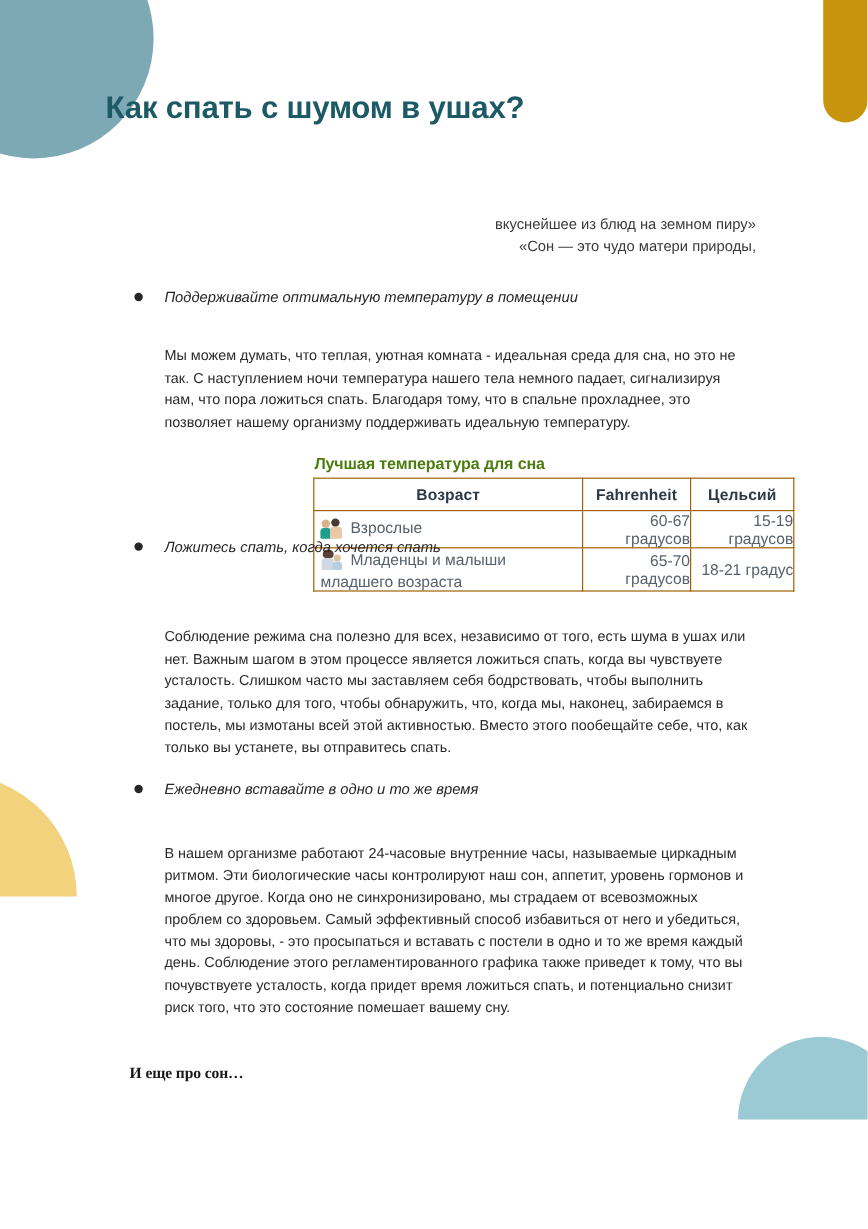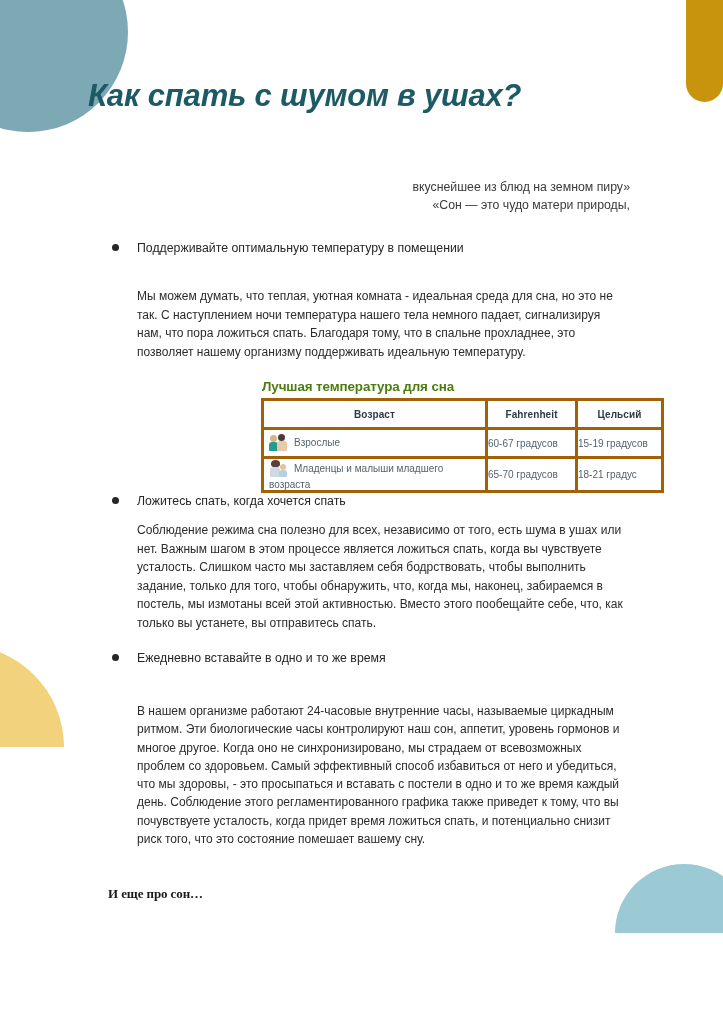--- a/index.html
+++ b/index.html
@@ -51,43 +51,43 @@
     height: 69px;
     border-radius: 69px 69px 0 0;
     background: #9bc9d4;
   }
 
   
   #page-title {
     position: absolute;
     left: 88px;
     top: 57px;
-    font-size: 31px;
+    font-size: 26px;
     font-weight: bold;
     color: #1c5a65;
     letter-spacing: -0.2px;
     white-space: nowrap;
-    font-style: italic;
   }
 
   #quote-block {
     position: absolute;
     right: 93px;
     top: 178px;
     text-align: right;
     font-size: 12.3px;
     line-height: 18.4px;
     color: #3a3a3a;
   }
   #quote-block .q-line { display: block; white-space: nowrap; }
 
   .bullet-row {
     position: absolute;
     left: 112px;
     width: 520px;
+    font-style: italic;
   }
   .bullet-dot {
     position: absolute;
     left: 0;
     top: 4px;
     width: 7px;
     height: 7px;
     border-radius: 50%;
     background: #262626;
   }
@@ -126,40 +126,40 @@
   }
   #temp-table {
     border-collapse: collapse;
     width: 400px;
     table-layout: fixed;
     background: #ffffff;
     border: 1px solid #c9c9c9;
   }
   #temp-table th,
   #temp-table td {
-    border: 3px solid #a16207;
-    font-size: 10px;
+    border: 1px solid #a16207;
+    font-size: 13px;
     color: #33424f;
     padding: 0;
     height: 26px;
     vertical-align: middle;
   }
   #temp-table th {
     font-weight: bold;
     text-align: center;
     color: #2b3a47;
     letter-spacing: 0.1px;
   }
   #temp-table td.age-cell {
     text-align: left;
     padding-left: 5px;
     color: #55626d;
   }
   #temp-table td.val-cell {
-    text-align: left;
+    text-align: right;
     color: #55626d;
   }
   .col-age   { width: 224px; }
   .col-fahr  { width: 90px; }
   .col-cels  { width: 86px; }
 
   .people-icon {
     display: inline-block;
     vertical-align: middle;
     width: 22px;
@@ -246,21 +246,21 @@
             <i class="h1"></i><i class="b1"></i><i class="h2"></i><i class="b2"></i>
           </span><span>Младенцы и малыши младшего возраста</span>
         </td>
         <td class="val-cell">65-70 градусов</td>
         <td class="val-cell">18-21 градус</td>
       </tr>
     </tbody>
   </table>
 </figure>
 
-<div class="bullet-row" style="top:493px;">
+<div class="bullet-row" style="top:448px;">
   <span class="bullet-dot"></span>
   <span class="bullet-label">Ложитесь спать, когда хочется спать</span>
 </div>
 <p class="body-para" style="top:509px;">Соблюдение режима сна полезно для всех, независимо от того, есть шума в ушах или нет. Важным шагом в этом процессе является ложиться спать, когда вы чувствуете усталость. Слишком часто мы заставляем себя бодрствовать, чтобы выполнить задание, только для того, чтобы обнаружить, что, когда мы, наконец, забираемся в постель, мы измотаны всей этой активностью. Вместо этого пообещайте себе, что, как только вы устанете, вы отправитесь спать.</p>
 
 <div class="bullet-row" style="top:650px;">
   <span class="bullet-dot"></span>
   <span class="bullet-label">Ежедневно вставайте в одно и то же время</span>
 </div>
 <p class="body-para tight" style="top:690px;">В нашем организме работают 24-часовые внутренние часы, называемые циркадным ритмом. Эти биологические часы контролируют наш сон, аппетит, уровень гормонов и многое другое. Когда оно не синхронизировано, мы страдаем от всевозможных проблем со здоровьем. Самый эффективный способ избавиться от него и убедиться, что мы здоровы, - это просыпаться и вставать с постели в одно и то же время каждый день. Соблюдение этого регламентированного графика также приведет к тому, что вы почувствуете усталость, когда придет время ложиться спать, и потенциально снизит риск того, что это состояние помешает вашему сну.</p>

